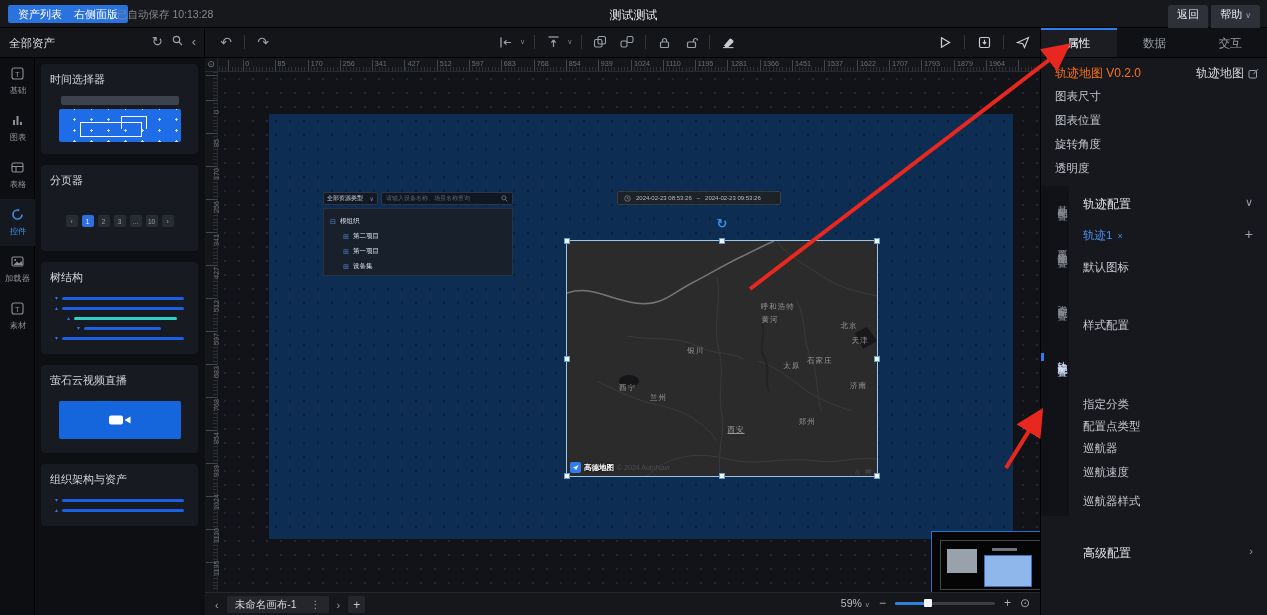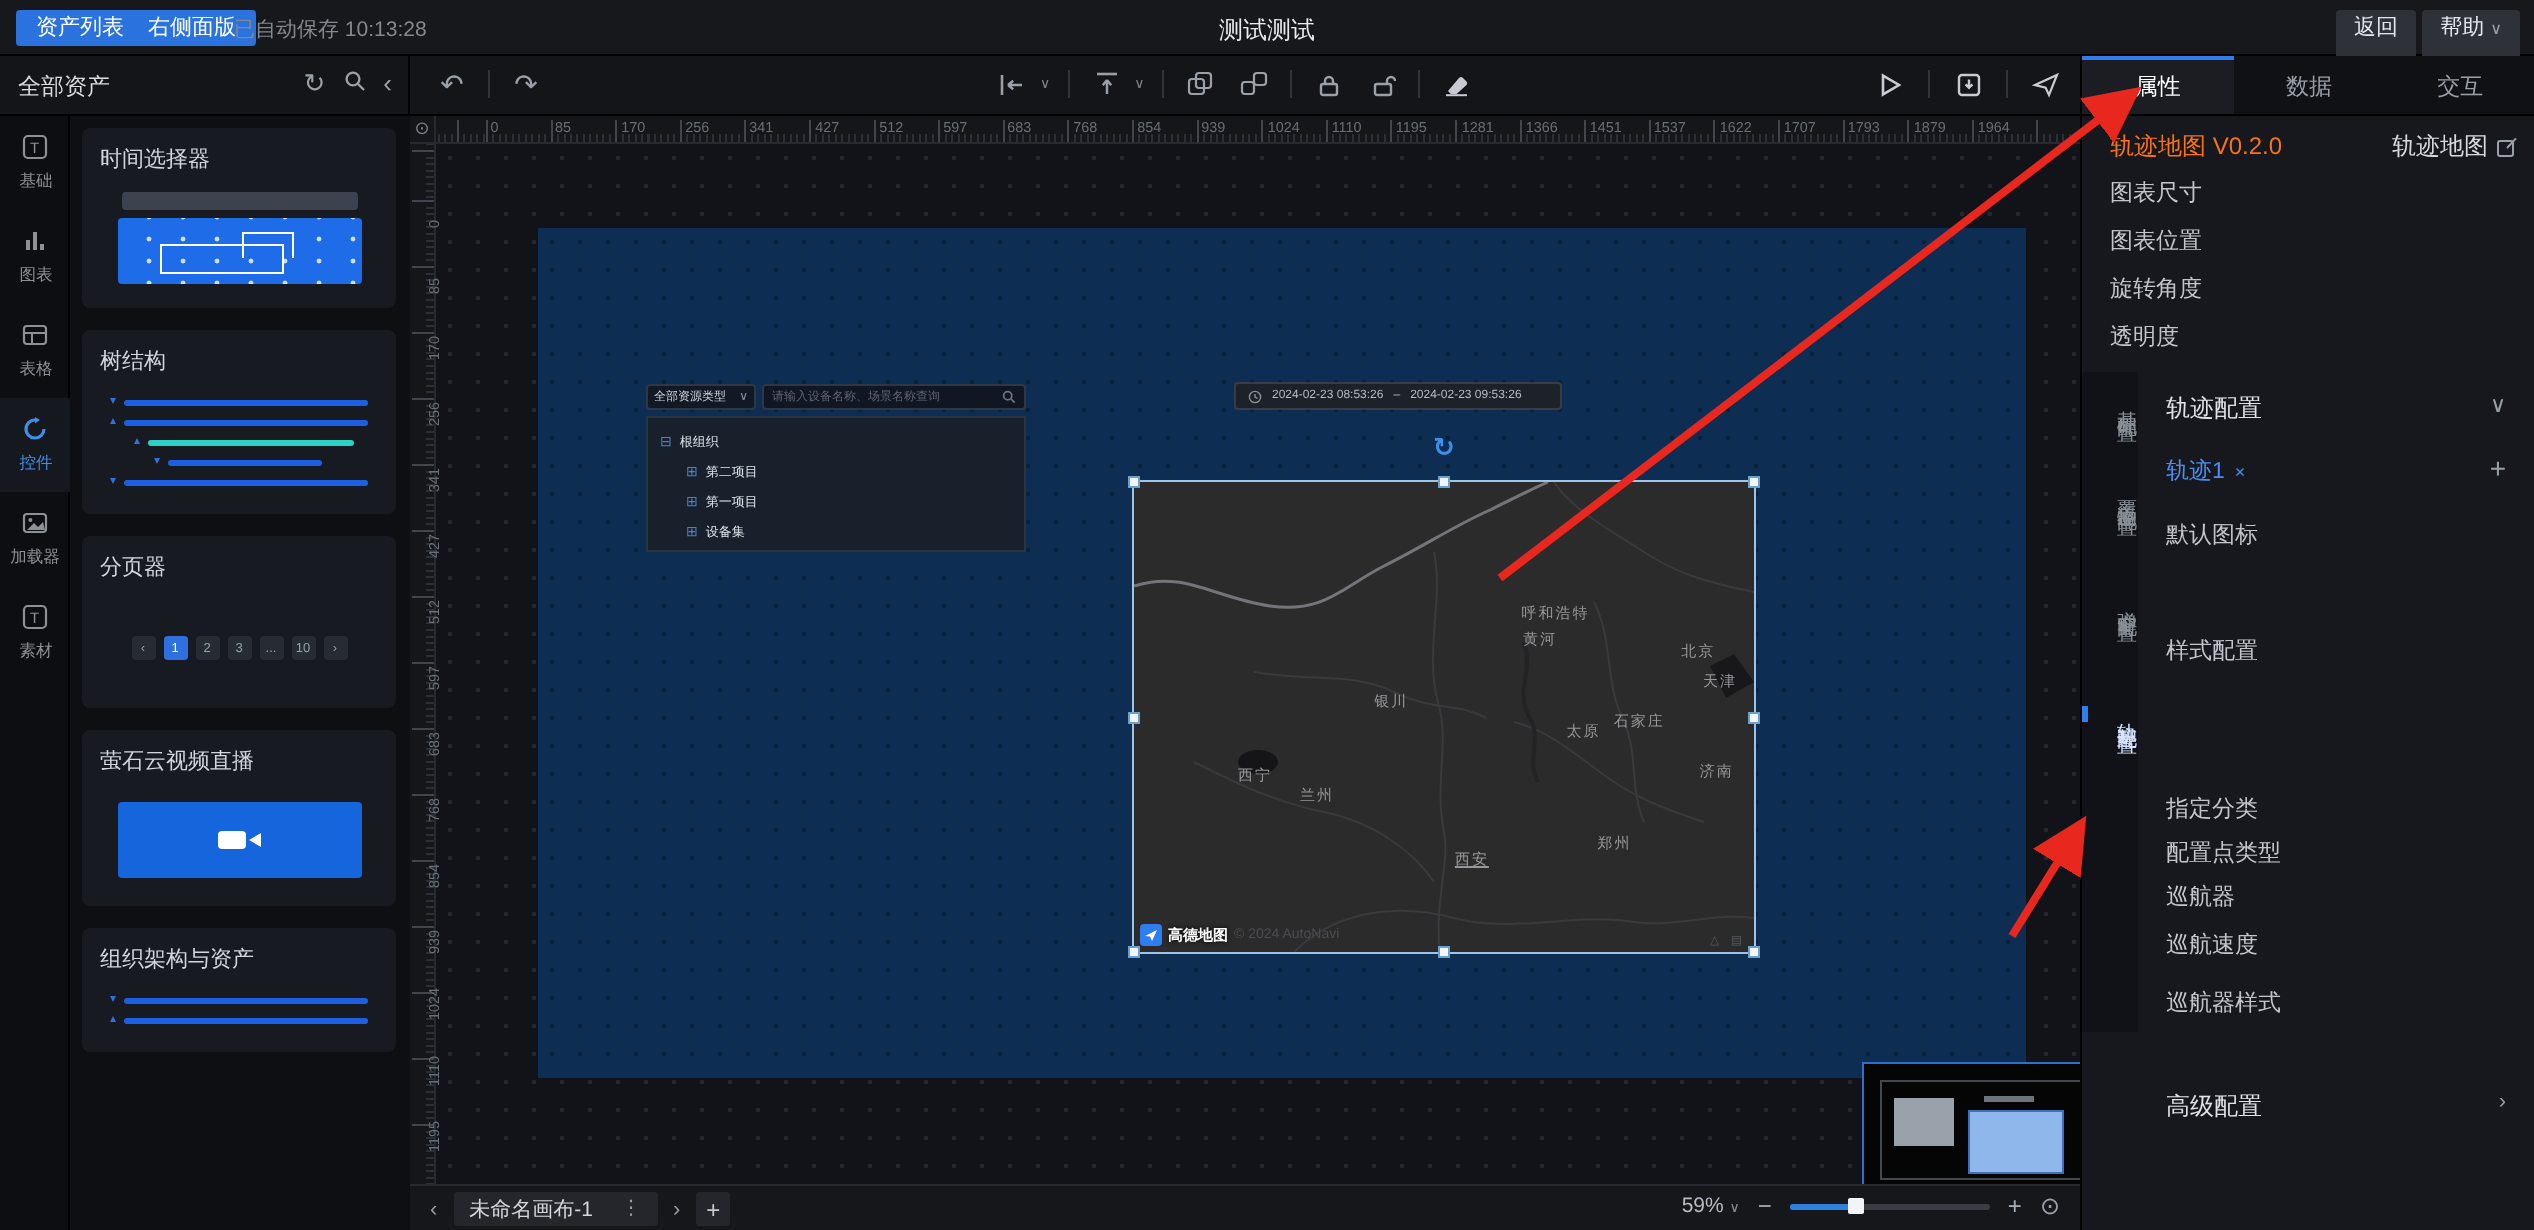--- a/index.html
+++ b/index.html
@@ -219,54 +219,54 @@
   <div class="cards">
     <div class="card" style="margin-top:6px;">
       <div class="c-title">时间选择器</div>
       <div class="prev-gray-bar"></div>
       <div class="prev-cal">
         <div class="sel2"></div>
           <div class="sel1"></div>
       </div>
     </div>
     <div class="card">
-      <div class="c-title">树结构</div>
-      <div class="prev-tree">
-        <div class="pt-row">
-            <span class="pt-caret">▾</span>
-            <div class="pt-bar" style="width:100%;"></div>
-          </div>
-        <div class="pt-row">
-            <span class="pt-caret">▴</span>
-            <div class="pt-bar" style="width:100%;"></div>
-          </div>
-        <div class="pt-row" style="padding-left:12px;">
-            <span class="pt-caret">▴</span>
-            <div class="pt-bar teal" style="width:88%;"></div>
-          </div>
-        <div class="pt-row" style="padding-left:22px;">
-            <span class="pt-caret">▾</span>
-            <div class="pt-bar" style="width:72%;"></div>
-          </div>
-        <div class="pt-row">
-            <span class="pt-caret">▾</span>
-            <div class="pt-bar" style="width:100%;"></div>
-          </div>
-      </div>
-    </div>
-    <div class="card">
       <div class="c-title">分页器</div>
       <div class="prev-pager">
         <span class="pg-cell">‹</span>
         <span class="pg-cell active">1</span>
         <span class="pg-cell">2</span>
         <span class="pg-cell">3</span>
         <span class="pg-cell">...</span>
         <span class="pg-cell">10</span>
         <span class="pg-cell">›</span>
+      </div>
+    </div>
+    <div class="card">
+      <div class="c-title">树结构</div>
+      <div class="prev-tree">
+        <div class="pt-row">
+            <span class="pt-caret">▾</span>
+            <div class="pt-bar" style="width:100%;"></div>
+          </div>
+        <div class="pt-row">
+            <span class="pt-caret">▴</span>
+            <div class="pt-bar" style="width:100%;"></div>
+          </div>
+        <div class="pt-row" style="padding-left:12px;">
+            <span class="pt-caret">▴</span>
+            <div class="pt-bar teal" style="width:88%;"></div>
+          </div>
+        <div class="pt-row" style="padding-left:22px;">
+            <span class="pt-caret">▾</span>
+            <div class="pt-bar" style="width:72%;"></div>
+          </div>
+        <div class="pt-row">
+            <span class="pt-caret">▾</span>
+            <div class="pt-bar" style="width:100%;"></div>
+          </div>
       </div>
     </div>
     <div class="card">
       <div class="c-title">萤石云视频直播</div>
       <div class="prev-video">
         <svg width="24" height="14" viewBox="0 0 24 14">
             <rect x="1" y="2.5" width="14" height="9" rx="2" fill="#fff"></rect>
             <path d="M16.5 7 L22.5 3.5 V10.5 Z" fill="#fff"></path>
           </svg>
       </div>

